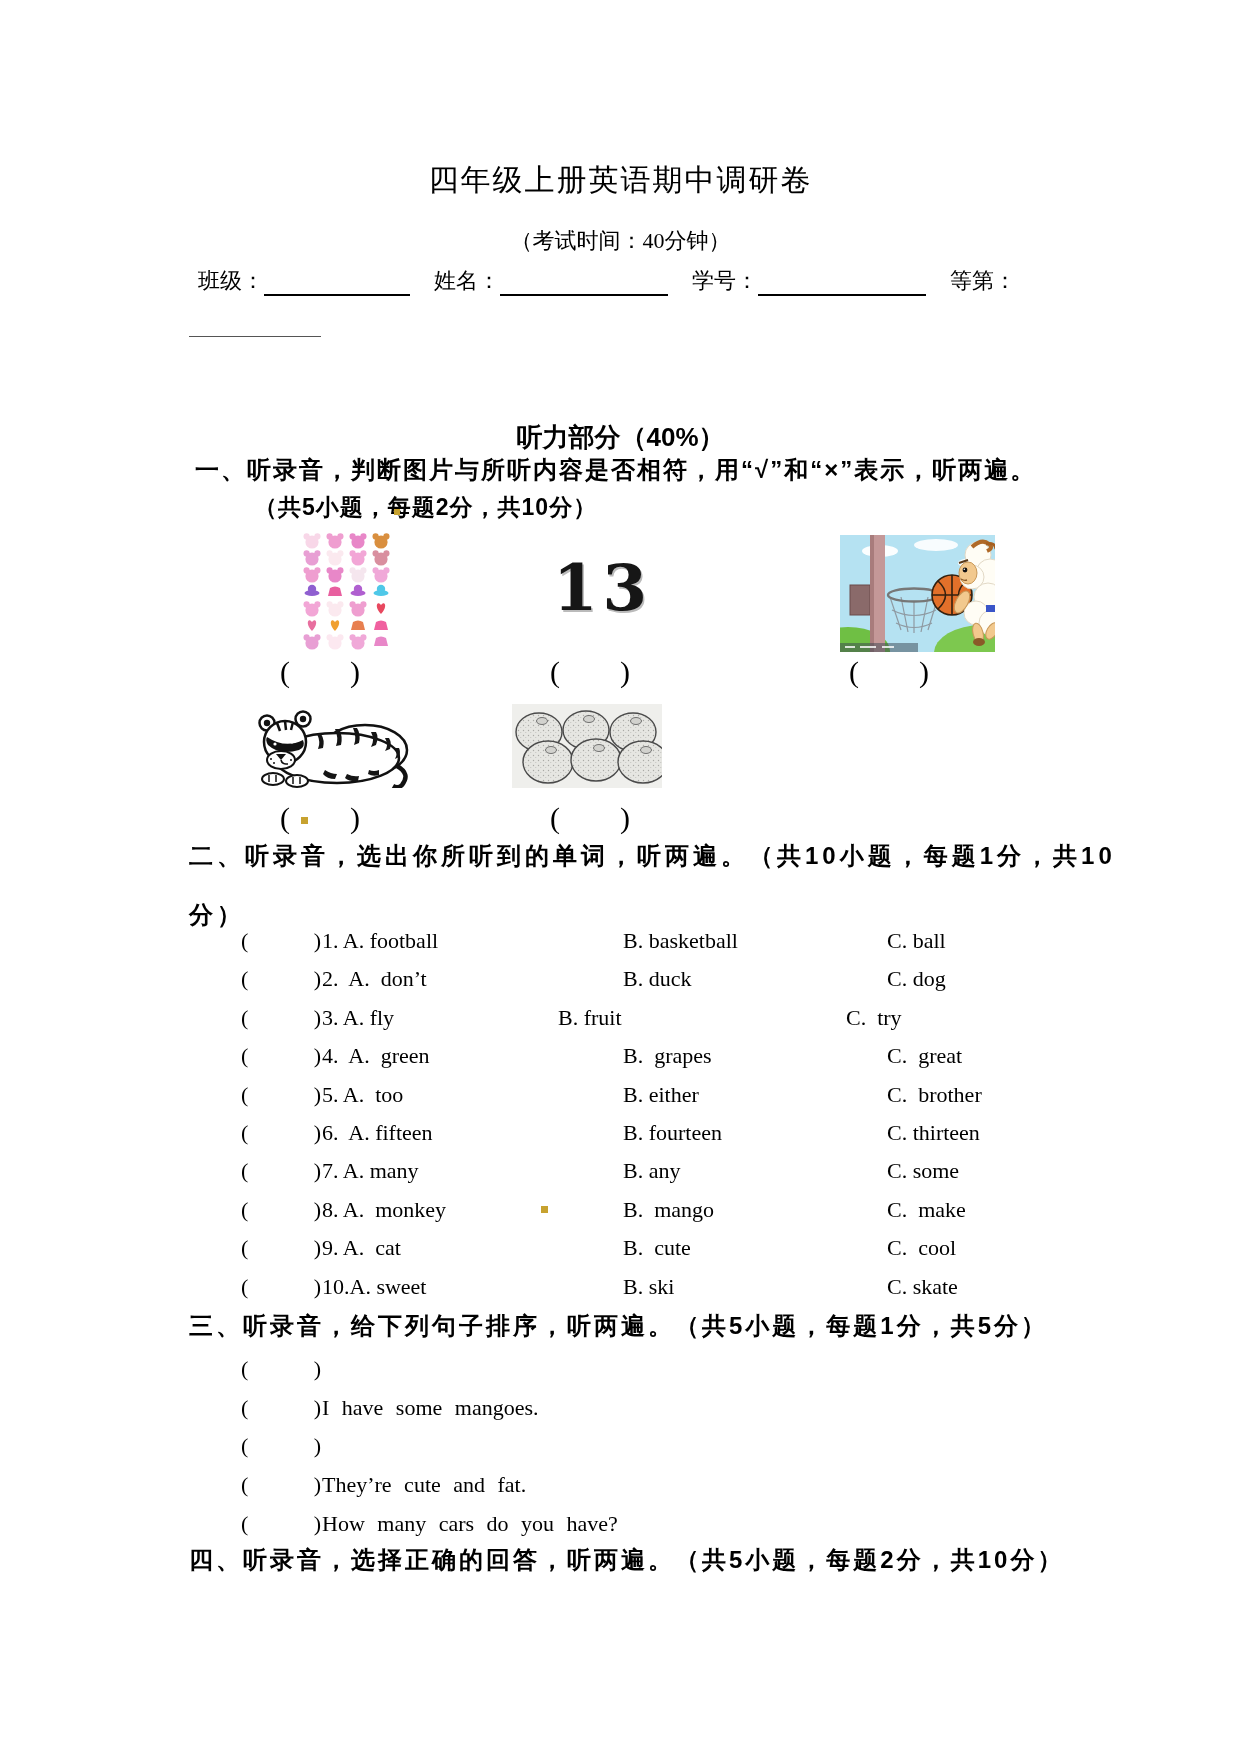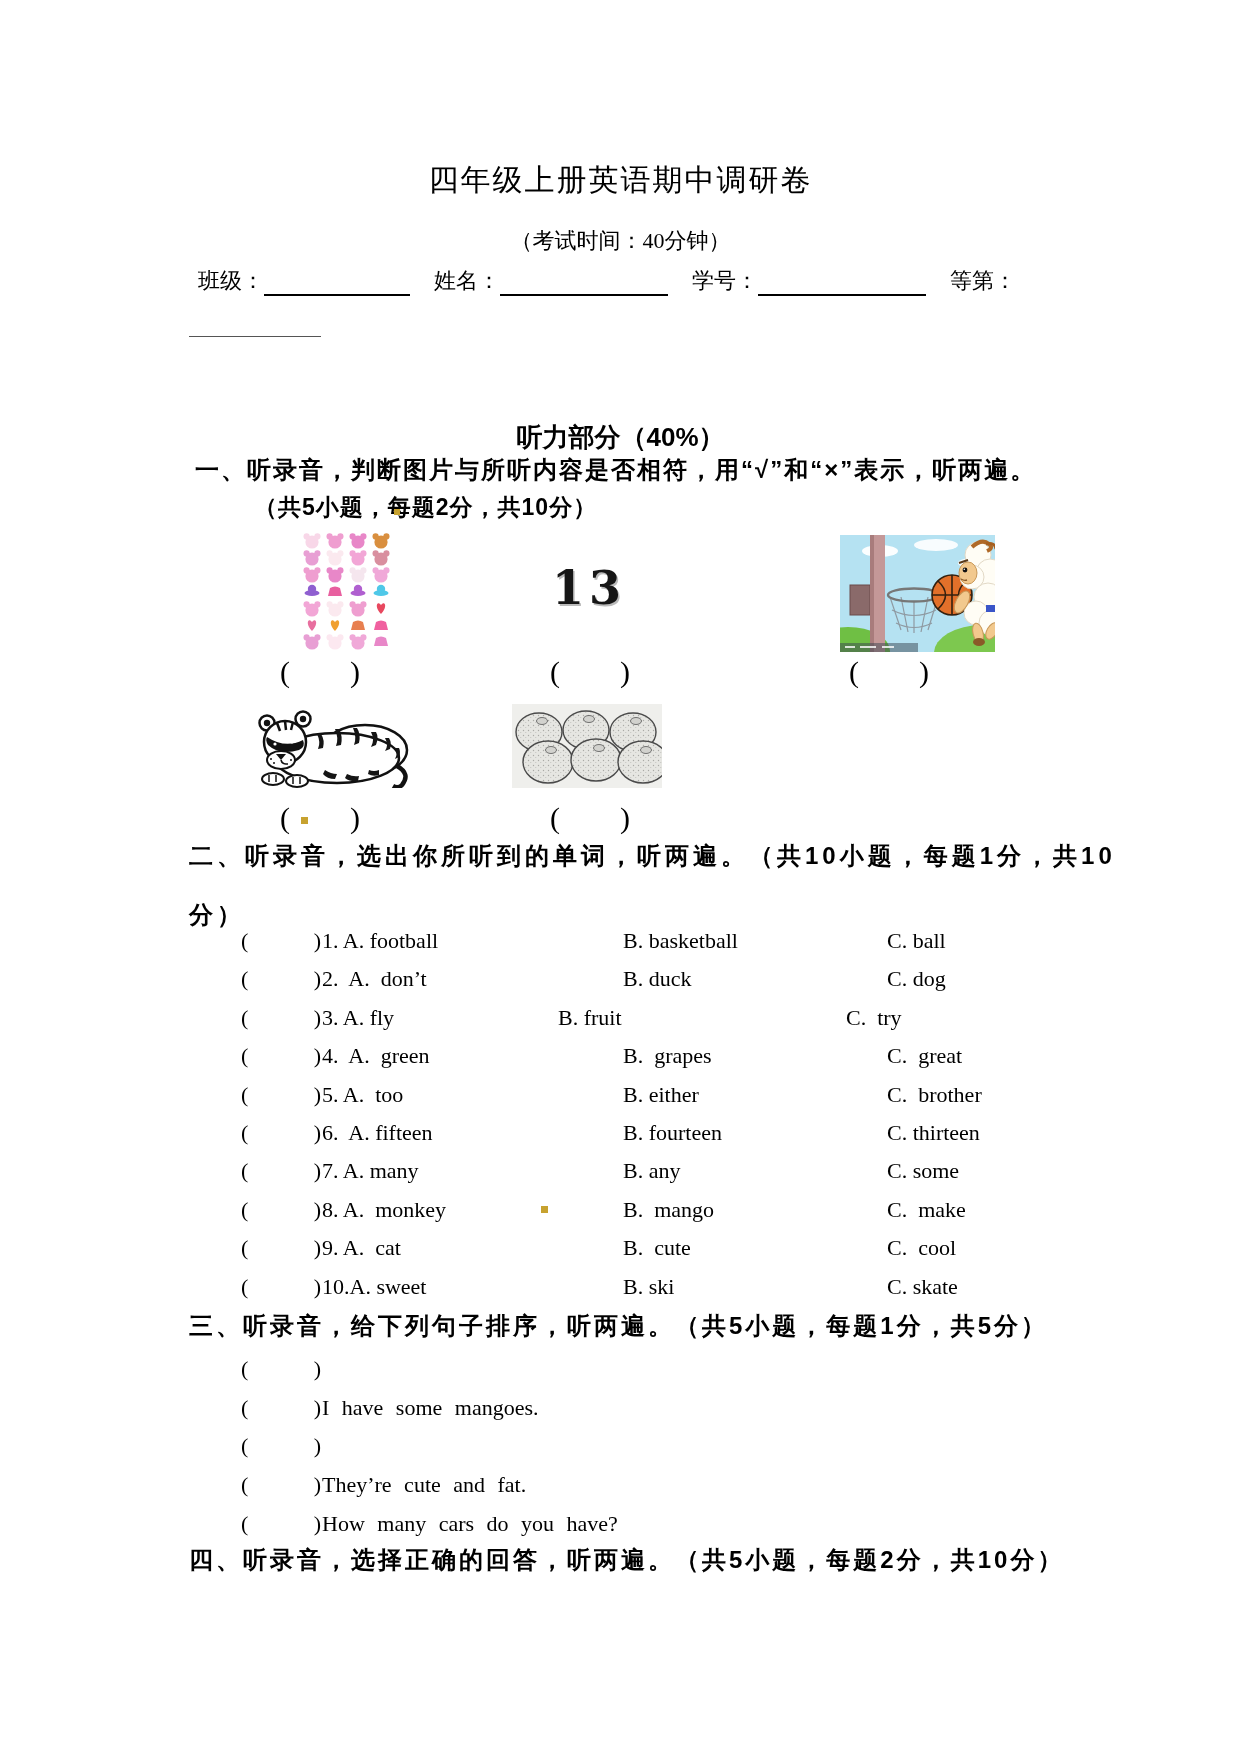--- a/index.html
+++ b/index.html
@@ -24,22 +24,22 @@
   .s1-title{top:454px;left:195px;letter-spacing:2px;}
   .s1-sub{top:492px;left:238px;font-size:23px;letter-spacing:1px;margin-left:16px;}
   .s2-l1{top:840px;left:189px;letter-spacing:4px;}
   .s2-l2{top:899px;left:189px;letter-spacing:4px;}
   .s3-title{top:1310px;left:189px;letter-spacing:3px;}
   .s4-title{top:1544px;left:189px;letter-spacing:3px;}
   
   .img-box{overflow:hidden;}
   .img-box svg{display:block;width:100%;height:100%;}
   .stickers{top:530px;left:299px;width:94px;height:120px;}
-  .n13{top:548px;left:552px;width:100px;height:80px;text-align:left;
-       font-family:"DejaVu Serif",serif;font-weight:700;font-size:46px;line-height:80px;letter-spacing:5px;
+  .n13{top:548px;left:552px;width:100px;height:80px;text-align:right;
+       font-family:"DejaVu Serif",serif;font-weight:700;font-size:64px;line-height:80px;letter-spacing:5px;
        color:#161616;text-shadow:1.5px 1.5px 0 #bbb;}
   .goat{top:535px;left:840px;width:155px;height:117px;}
   .tiger{top:706px;left:247px;width:163px;height:82px;}
   .drums{top:704px;left:512px;width:150px;height:84px;}
   
   .ans-paren{height:36px;width:80px;display:flex;justify-content:space-between;
              font-size:30px;line-height:36px;font-family:"Liberation Serif",serif;}
   .pr1{top:654px;} .pr2{top:800px;}
   .px1{left:280px;} .px2{left:550px;} .px3{left:849px;}
   

